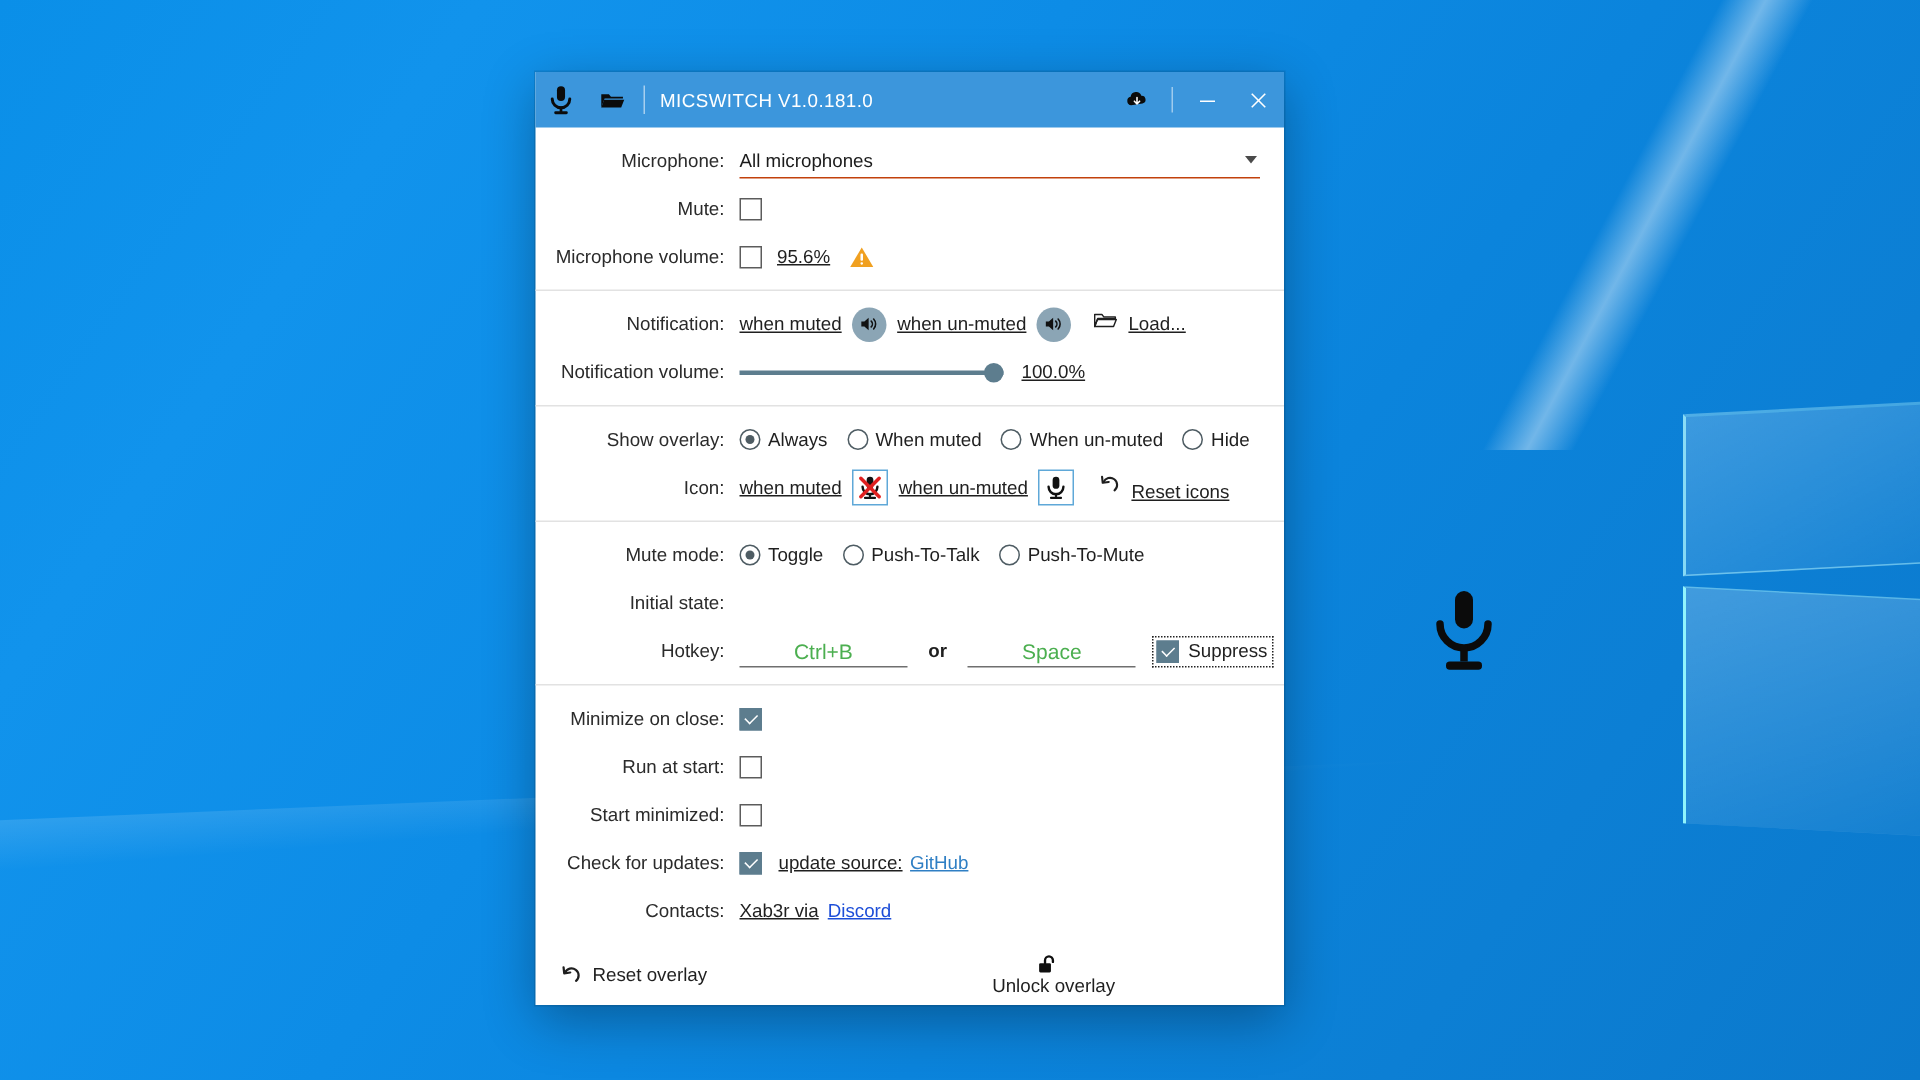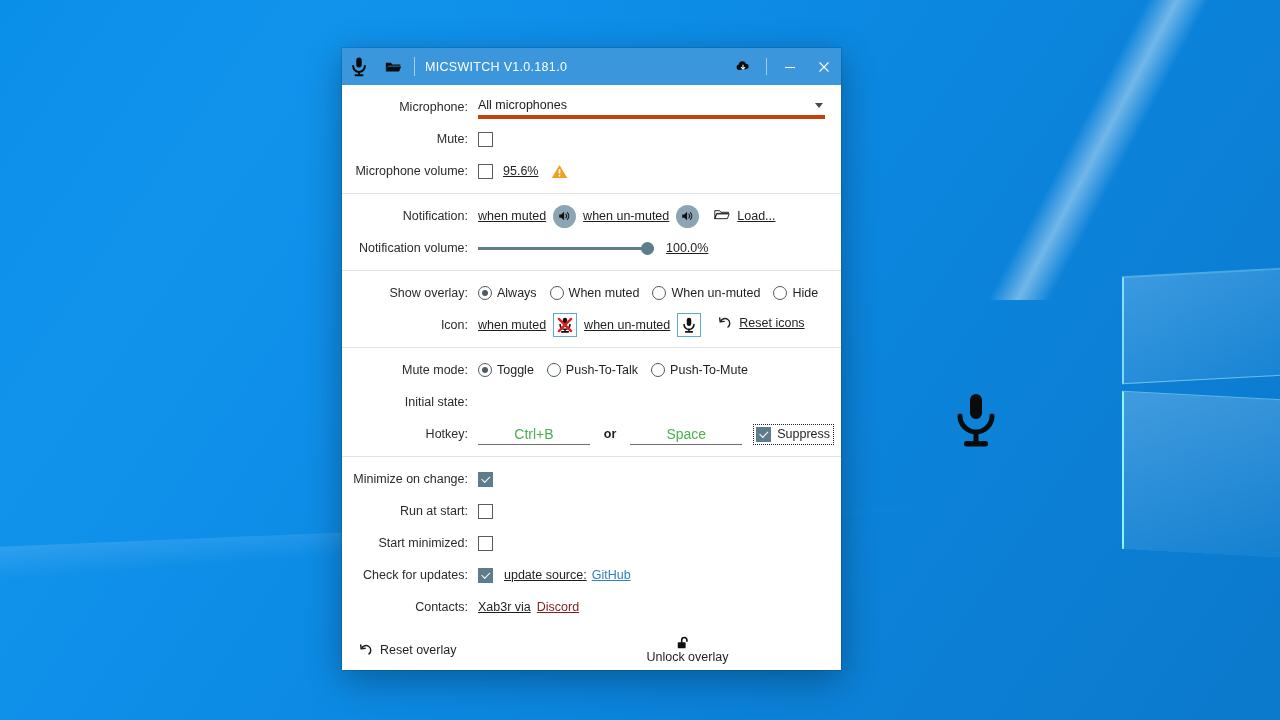--- a/index.html
+++ b/index.html
@@ -50,21 +50,21 @@
     pointer-events: none;
   }
   #overlay-mic {
     position: absolute; left: 952px; top: 392px;
     width: 48px; height: 58px;
   }
 
   
   #window {
     position: absolute;
-    left: 342px; top: 48px;
+    left: 357px; top: 48px;
     width: 499px; height: 622px;
     background: #ffffff;
     box-shadow: 0 0 0 1px rgba(0,0,0,0.10), 0 10px 34px rgba(0,0,0,0.32);
   }
 
   #titlebar {
     height: 37px;
     background: #3c96dc;
     display: flex;
     align-items: center;
@@ -115,21 +115,21 @@
     font-size: 12.5px;
     color: #2b2b2b;
     flex: 0 0 auto;
   }
   .fld { flex: 1 1 auto; display: flex; align-items: center; min-width: 0; }
 
   
   .combo {
     flex: 1 1 auto;
     display: flex; align-items: center;
-    border-bottom: 4px solid #c2410c;
+    border-bottom: 1px solid #c2410c;
     height: 23px;
     margin-right: 8px;
     cursor: default;
   }
   .combo .val { flex: 1; font-size: 12.5px; color: #1b1b1b; }
   .caret {
     width: 0; height: 0;
     border-left: 4.5px solid transparent;
     border-right: 4.5px solid transparent;
     border-top: 5px solid #4a4a4a;
@@ -231,21 +231,21 @@
 
   .suppress-wrap {
     display: inline-flex; align-items: center;
     outline: 1px dotted #222;
     padding: 2px 3px 2px 2px;
     margin-left: 12px;
     cursor: default;
   }
   .suppress-wrap .rd-lbl { margin-left: 6px; text-align: right; }
 
-  .link { color: #7f1d1d; cursor: pointer; }
+  .link { color: #1d4ed8; cursor: pointer; }
   .link-gh { color: #2f7fc4; cursor: pointer; }
 
   .warn { margin-left: 13px; display: inline-flex; align-items: center; }
 
   .foot {
     display: flex;
     align-items: center;
     padding: 10px 0 0 0;
   }
   .foot-btn {
@@ -253,21 +253,21 @@
     font-size: 12.5px; color: #1f1f1f;
     cursor: default;
     padding: 3px 6px;
   }
   .foot-btn .gi { margin-right: 8px; display: inline-flex; }
   #foot-reset { margin-left: 10px; }
   #foot-unlock { margin-left: 178px; flex-direction: column; }
 
   .loadbtn { display: inline-flex; align-items: center; cursor: default; margin-left: 8px; }
   .loadbtn .txt { margin-left: 7px; }
-  .resetico { display: inline-flex; align-items: flex-start; cursor: default; margin-left: 9px; }
+  .resetico { display: inline-flex; align-items: flex-end; cursor: default; margin-left: 9px; }
   .resetico .txt { margin-left: 8px; }
 </style>
 </head>
 <body>
 
 <div id="desktop">
   <div id="streak"></div>
   <div id="floorline"></div>
   <div class="pane" id="pane-tl"></div>
   <div class="pane" id="pane-bl"></div>
@@ -492,21 +492,21 @@
               <span class="cb checked"></span>
               <span class="rd-lbl">Suppress</span>
             </span>
           </div>
         </div>
 
       </div>
 
       <div class="group last">
         <div class="row">
-          <div class="lbl">Minimize on change:</div>
+          <div class="lbl">Minimize on close:</div>
           <div class="fld">
             <span class="cb checked"></span>
           </div>
         </div>
 
         <div class="row">
           <div class="lbl">Run at start:</div>
           <div class="fld">
             <span class="cb"></span>
           </div>

